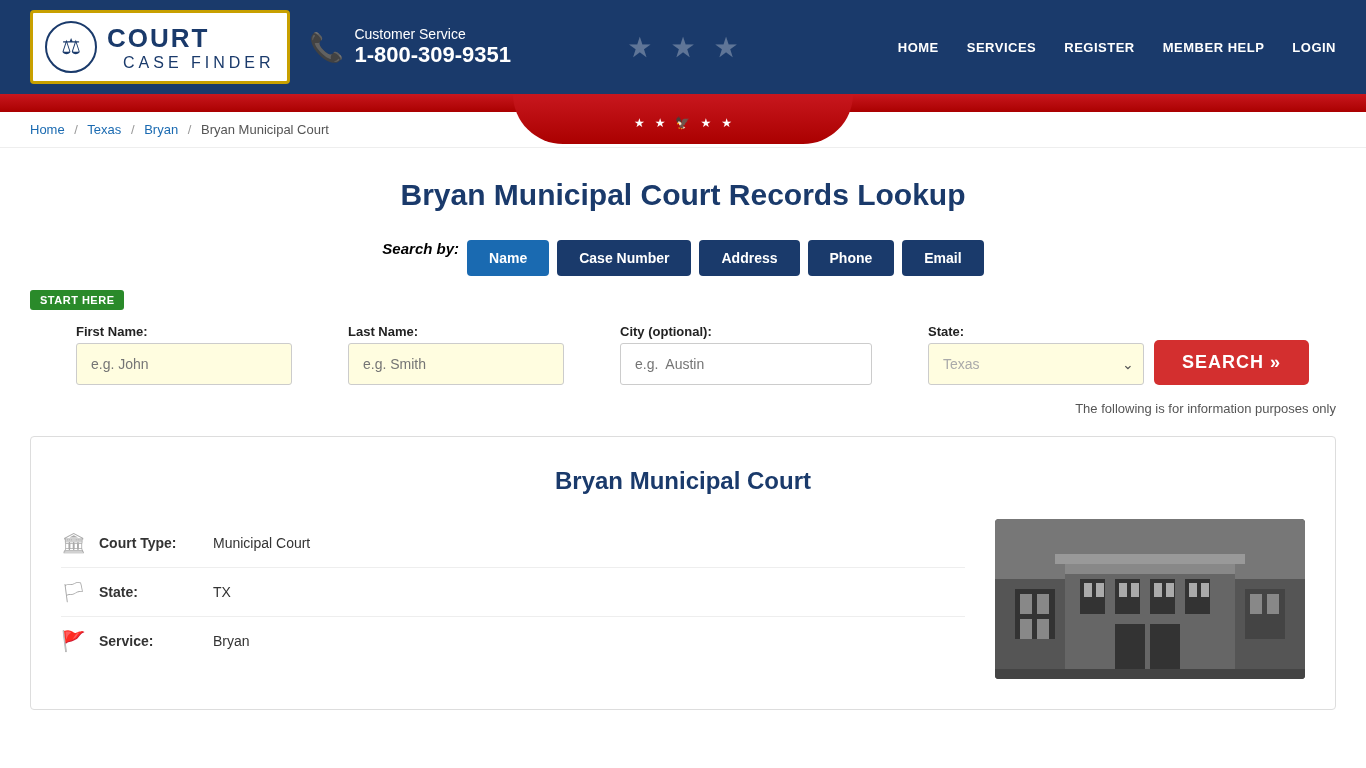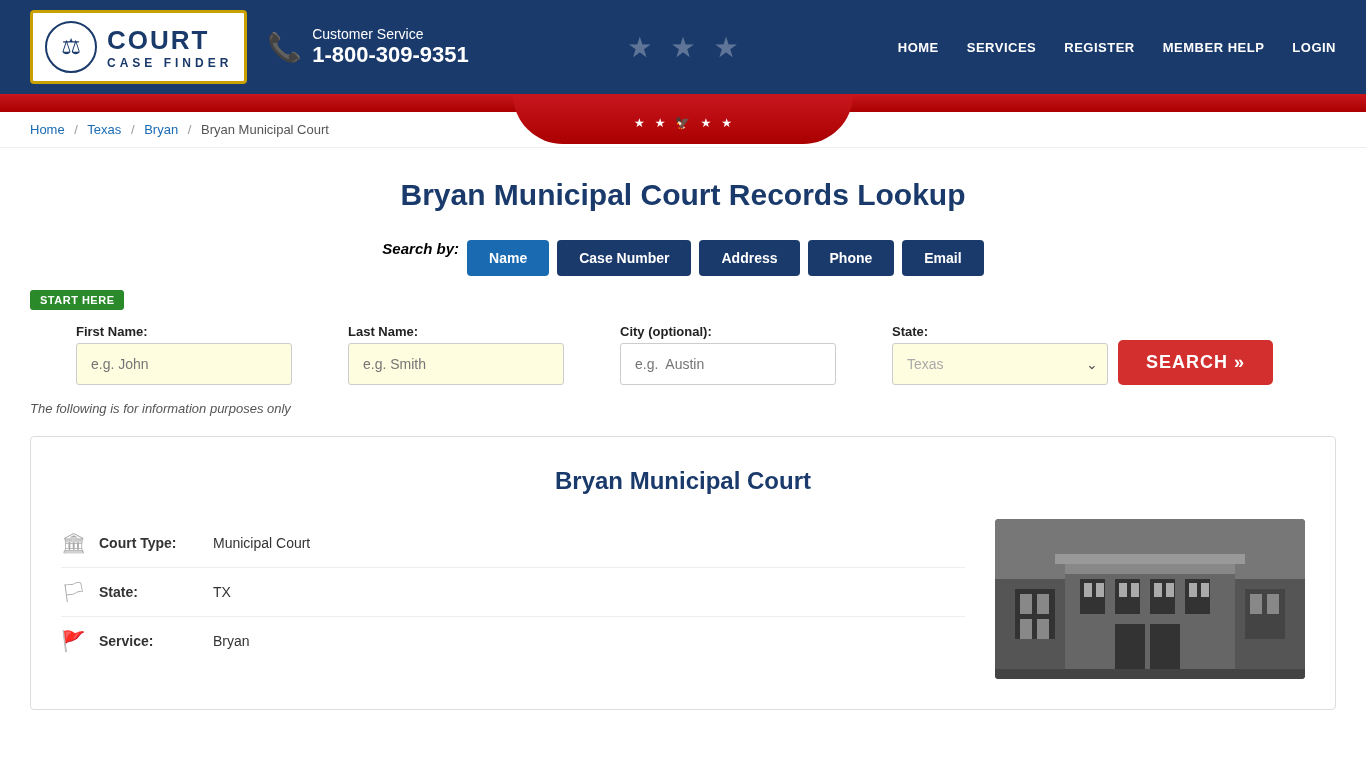--- a/index.html
+++ b/index.html
@@ -27,21 +27,21 @@
     }
     .logo-emblem {
       width: 52px; height: 52px;
       border: 2px solid #1a3a6b;
       border-radius: 50%;
       display: flex; align-items: center; justify-content: center;
       font-size: 22px; color: #1a3a6b;
     }
     .logo-text { display: flex; flex-direction: column; justify-content: center; }
     .logo-court { font-size: 26px; font-weight: 900; color: #1a3a6b; letter-spacing: 2px; }
-    .logo-case-finder { font-size: 12px; letter-spacing: 4px; color: #1a3a6b; font-weight: bold; }
+    .logo-case-finder { font-size: 16px; letter-spacing: 4px; color: #1a3a6b; font-weight: normal; margin-left: 16px; }
     .header-phone { display: flex; align-items: center; gap: 10px; color: #fff; }
     .phone-icon { font-size: 28px; }
     .customer-service { font-size: 14px; }
     .phone-number { font-size: 22px; font-weight: bold; color: #fff; }
     .header-stars {
       position: absolute; left: 50%; transform: translateX(-50%);
       display: flex; flex-direction: column; align-items: center;
     }
     .stars-row { display: flex; gap: 18px; }
     .star-lg { font-size: 28px; color: rgba(255,255,255,0.3); }
@@ -132,21 +132,21 @@
     .field-label { font-weight: bold; font-size: 13px; color: #222; }
     .search-input {
       padding: 12px 14px;
       border: 1px solid #ccc;
       background: #fffde0;
       font-size: 14px;
       border-radius: 3px;
       color: #aaa;
       width: 216px;
     }
-    .search-input.city { width: 216px; background: #fff; }
+    .search-input.city { width: 252px; background: #fff; }
     .search-input.state-sel {
       width: 216px;
       background: #fffde0;
       appearance: none;
       -webkit-appearance: none;
     }
     .state-wrapper { position: relative; }
     .state-wrapper::after {
       content: '⌃';
       position: absolute; right: 10px; top: 50%; transform: translateY(-50%) rotate(180deg);
@@ -160,22 +160,21 @@
       padding: 12px 28px;
       border: none;
       border-radius: 5px;
       cursor: pointer;
       letter-spacing: 1px;
       white-space: nowrap;
       margin-top: 24px;
     }
 
     .info-note {
-      text-align: left;
-      font-style: italic;
+      text-align: right;
       color: #555;
       font-size: 13px;
       margin-bottom: 20px;
     }
 
     
     .court-box {
       border: 1px solid #ddd;
       border-radius: 4px;
       padding: 30px;

